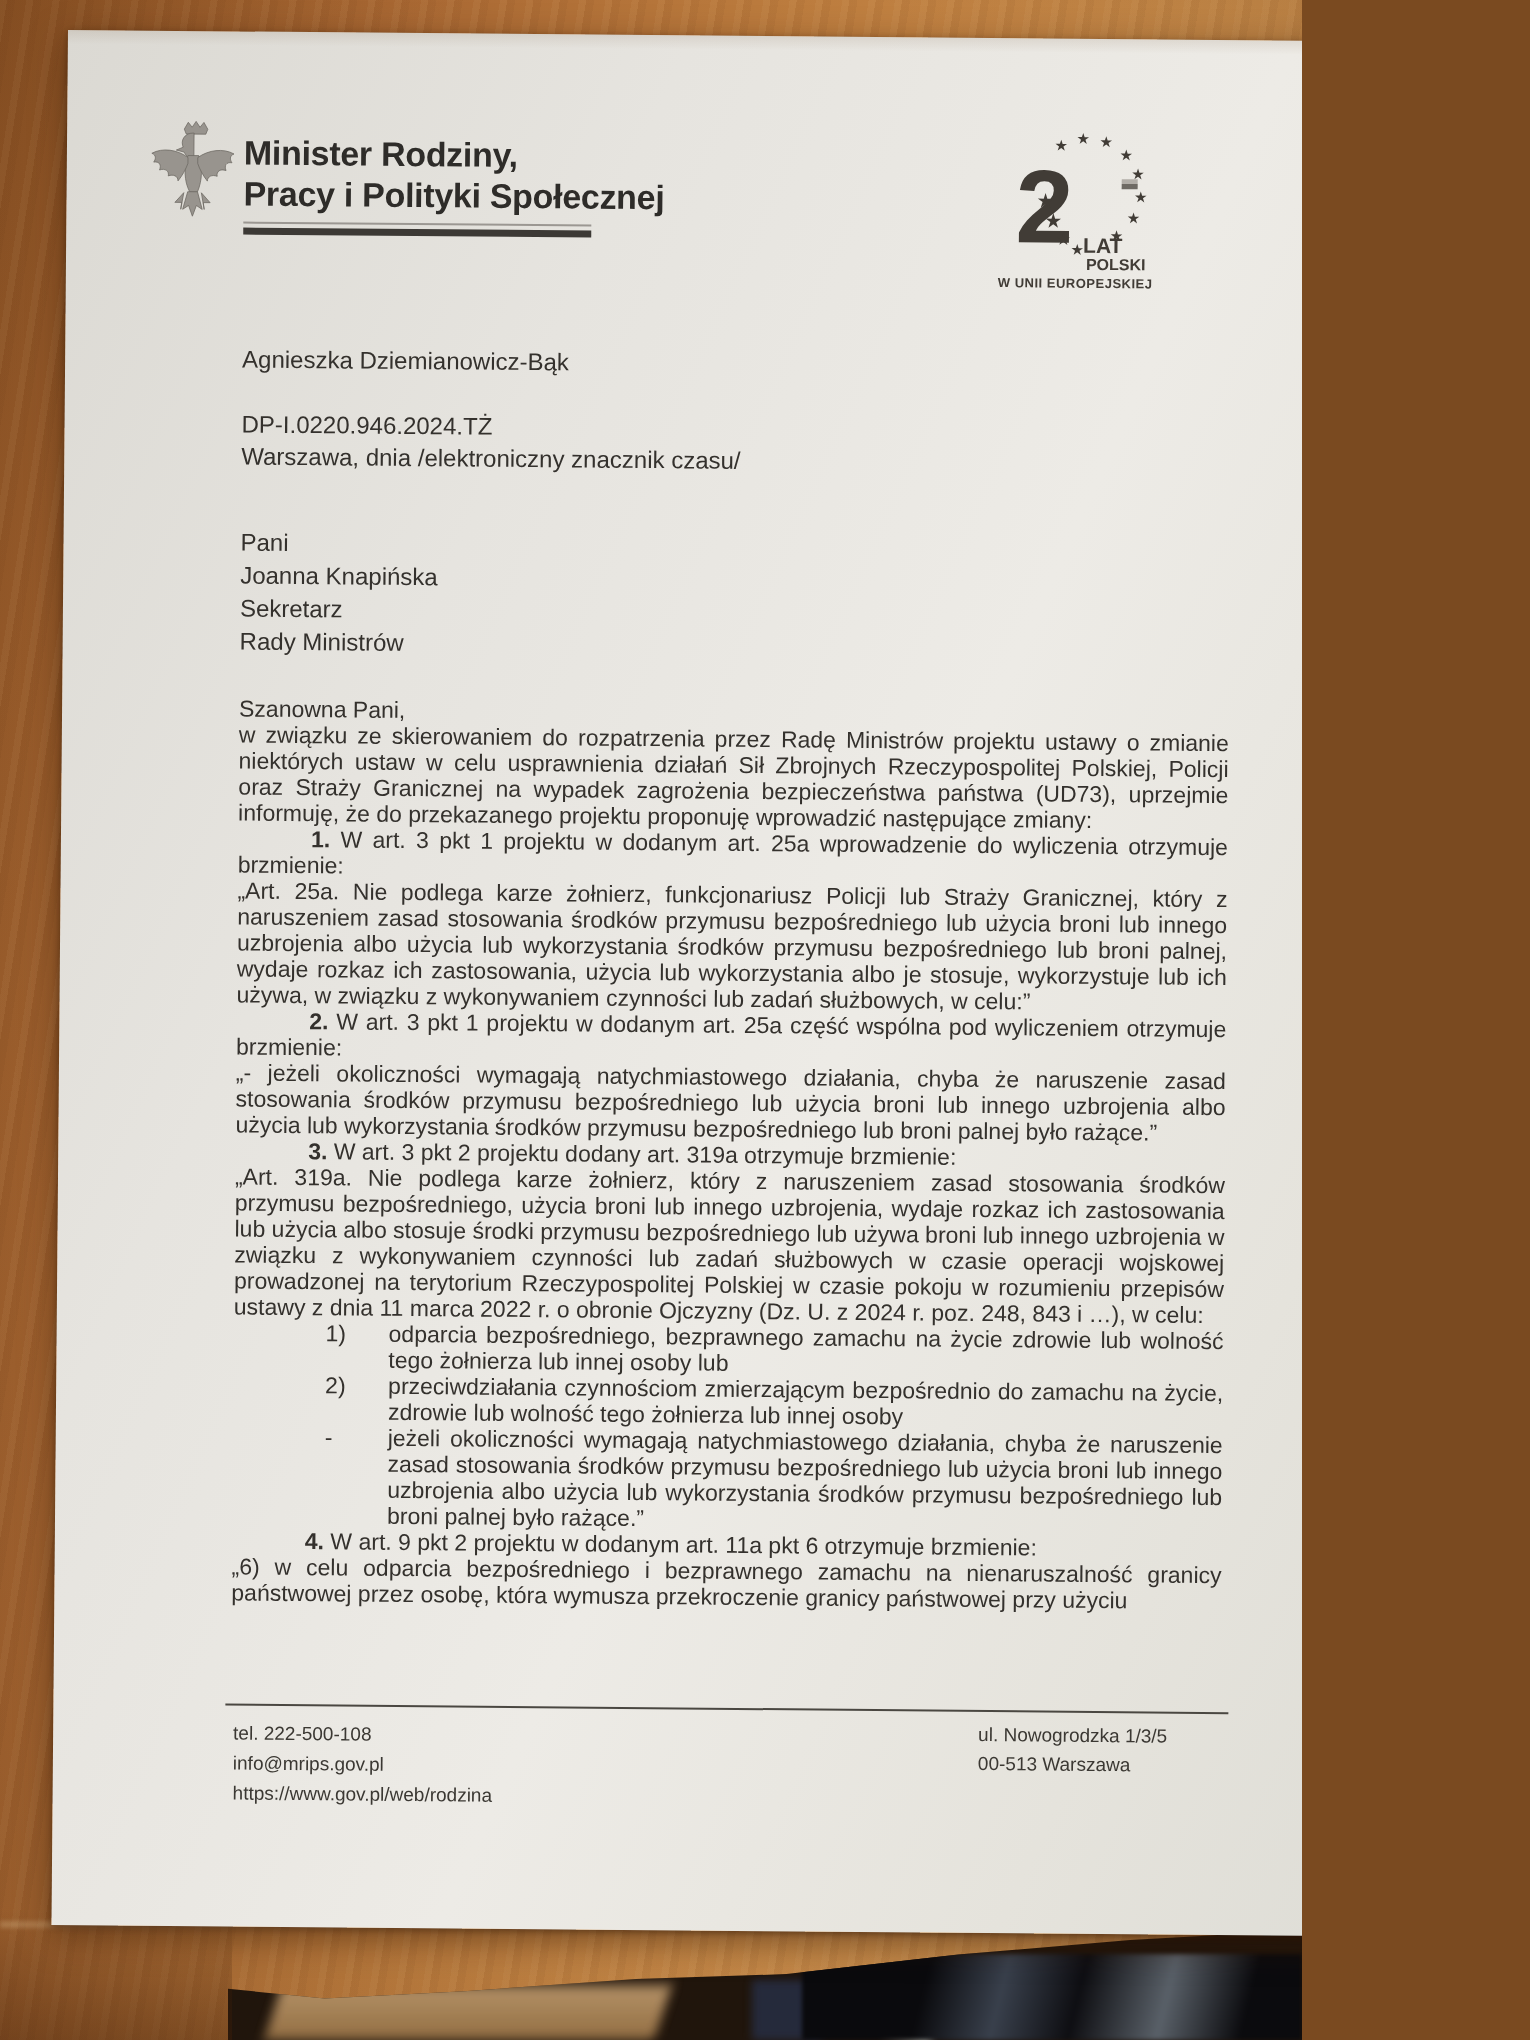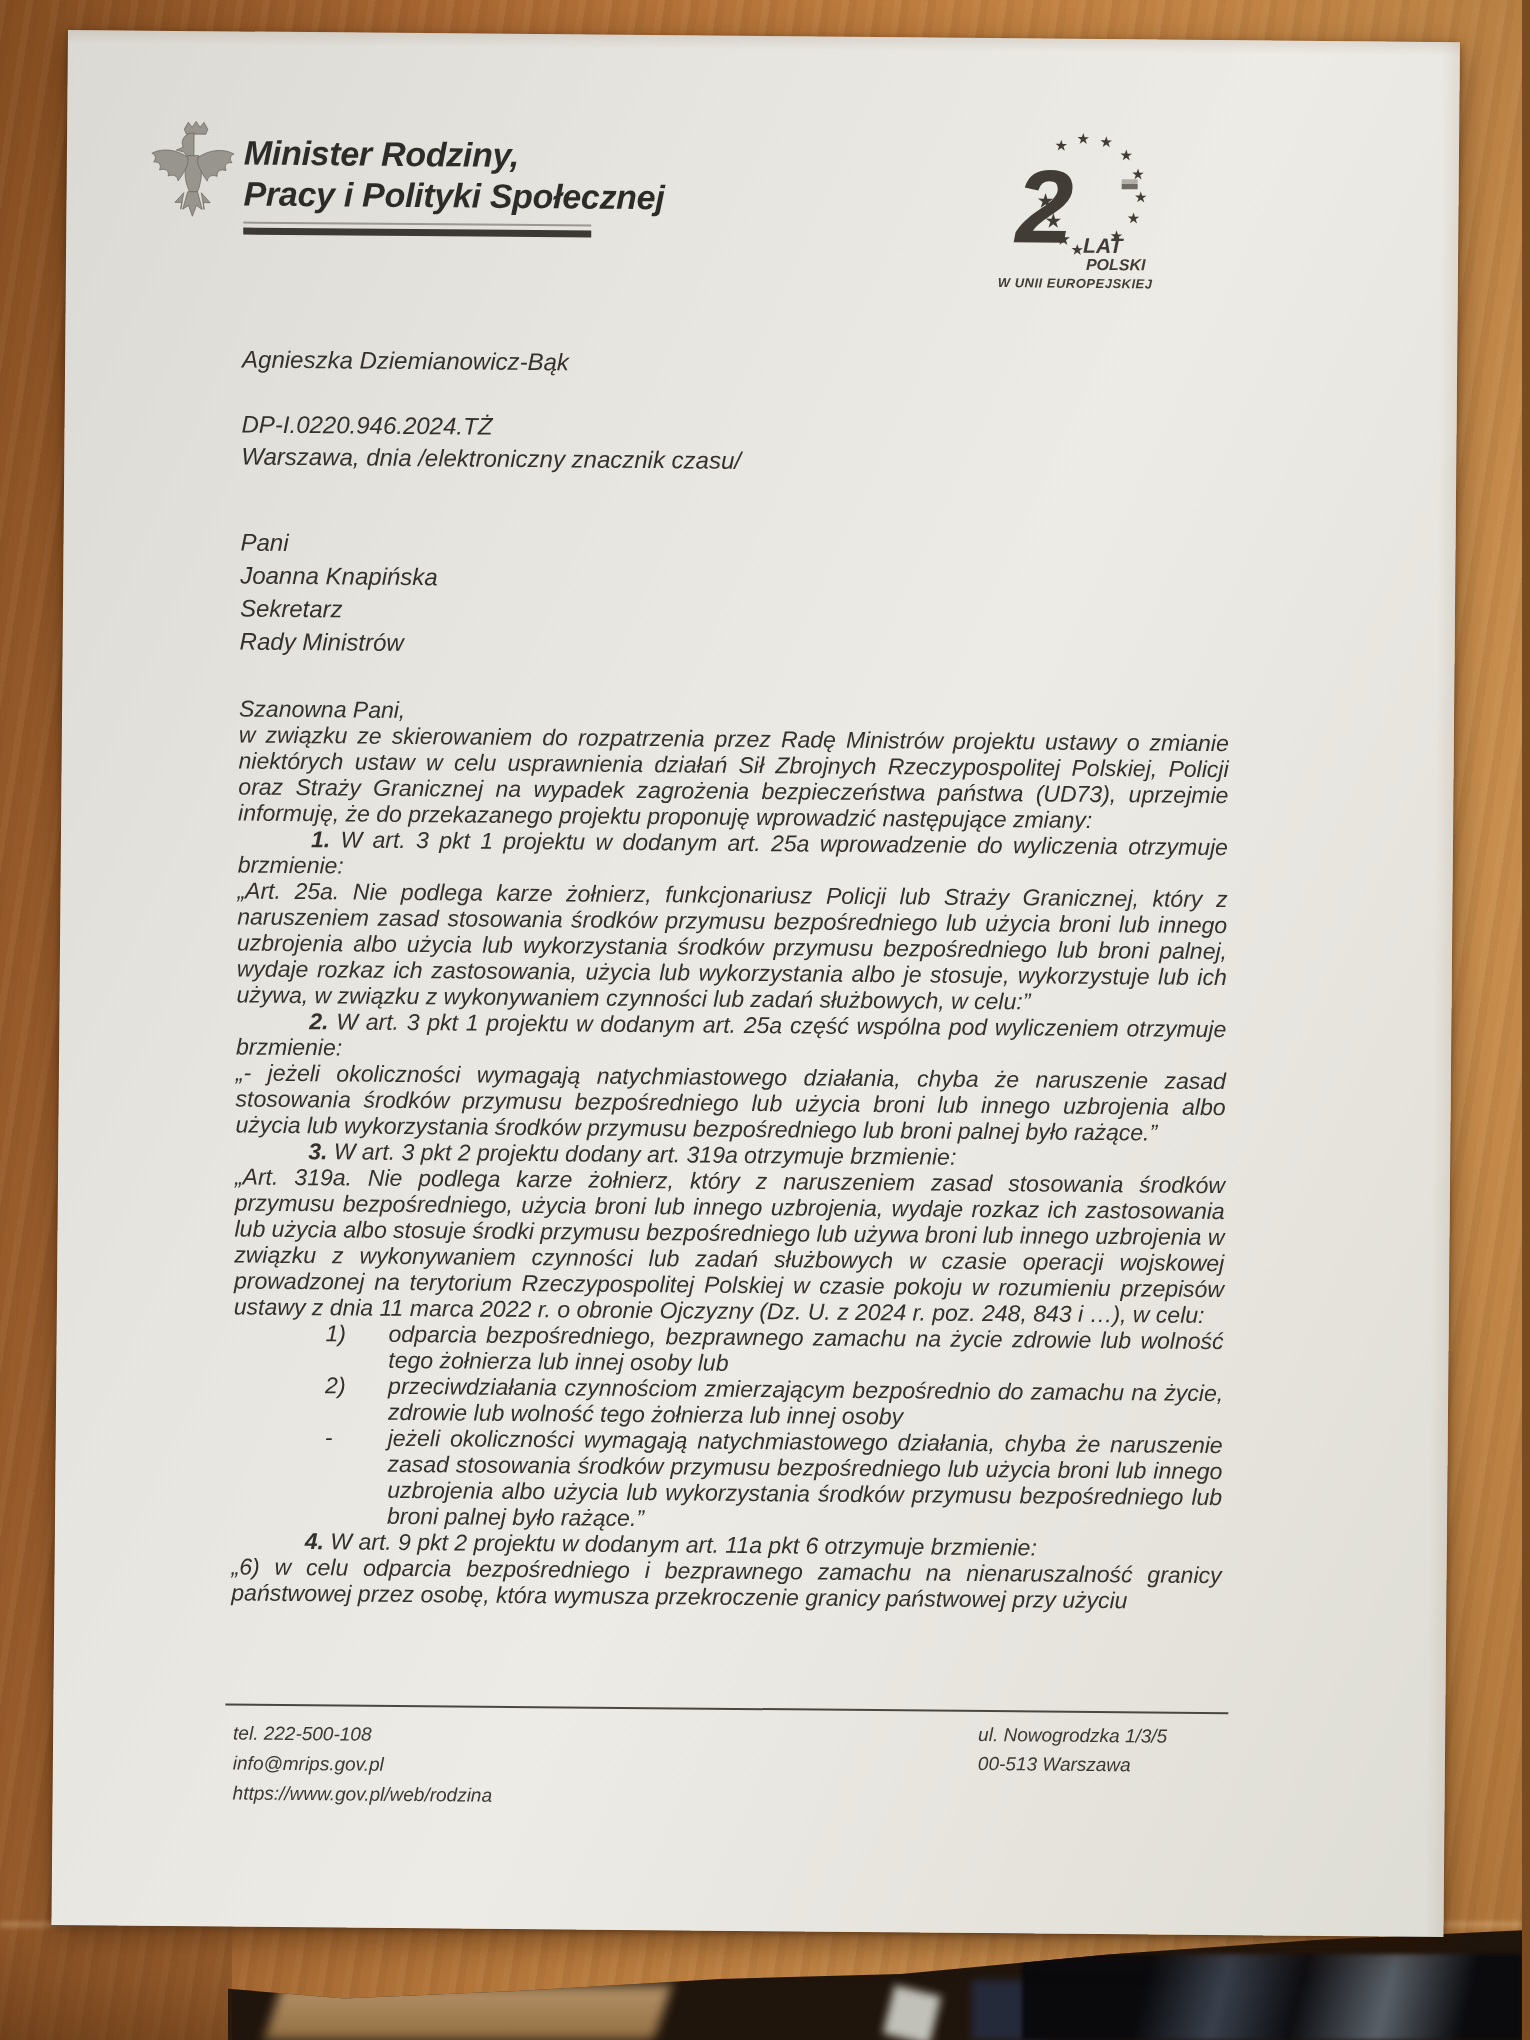--- a/index.html
+++ b/index.html
@@ -1,17 +1,17 @@
 <!DOCTYPE html>
 <html><head>
 <meta charset="utf-8">
 <style>
   html,body{margin:0;padding:0;background:#7a4a20;}
-  .photo{position:relative;width:1522px;height:2040px;overflow:hidden;
-         font-family:"Liberation Sans","DejaVu Sans",sans-serif;font-style:italic;}
+  .photo{position:relative;width:1302px;height:2040px;overflow:hidden;
+         font-family:"Liberation Sans","DejaVu Sans",sans-serif;}
   
   .wood{position:absolute;inset:0;
     background:linear-gradient(103deg,#8f5526 0%,#a96833 22%,#bc7c3e 45%,#c98c4a 68%,#cd9250 85%,#c08140 100%);}
   .wood::before{content:"";position:absolute;inset:0;
     background:repeating-linear-gradient(99deg,rgba(255,226,178,.05) 0 7px,rgba(92,46,14,.06) 7px 15px,rgba(0,0,0,0) 15px 26px);}
   .wood::after{content:"";position:absolute;inset:0;
     background:radial-gradient(ellipse at 52% 42%,rgba(0,0,0,0) 55%,rgba(66,32,8,.22) 100%);}
   
   .under{position:absolute;left:228px;right:0;bottom:0;height:122px;background:#20150c;
     clip-path:polygon(0 58%,9% 66%,22% 60%,38% 50%,52% 46%,68% 30%,84% 18%,100% 10%,100% 100%,0 100%);}

